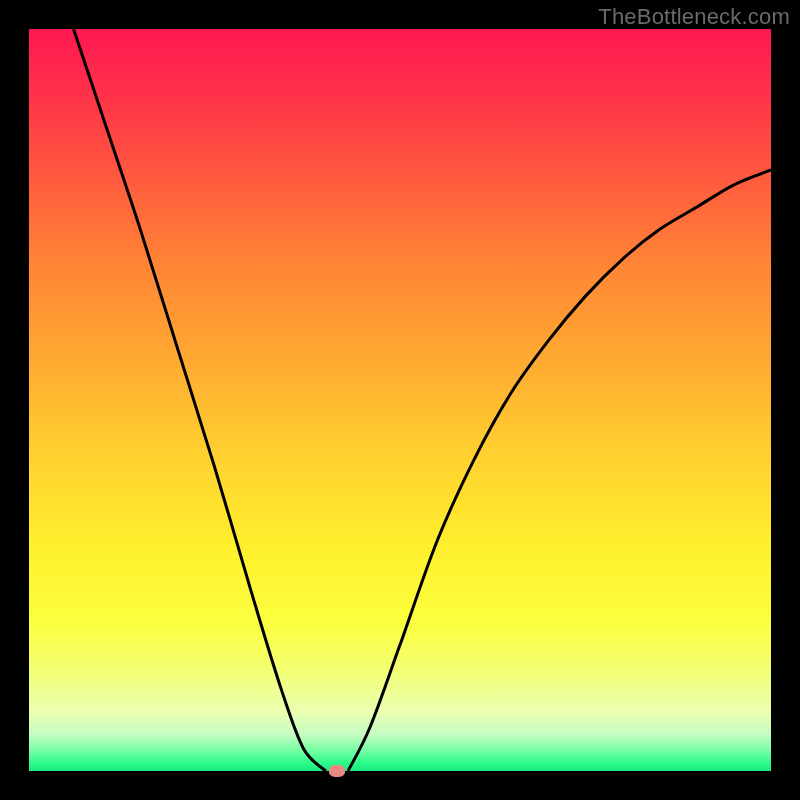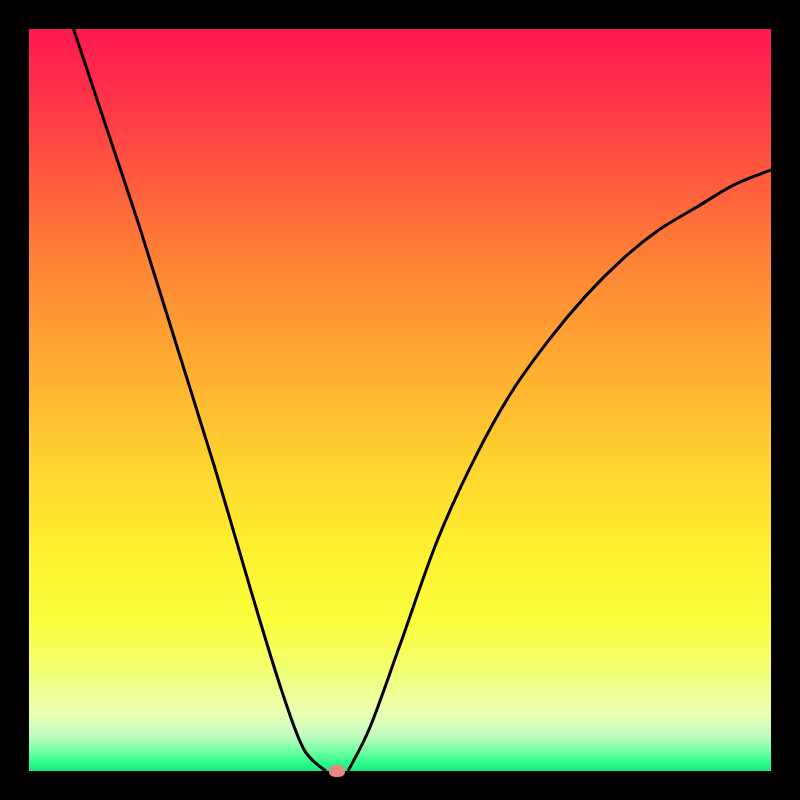--- a/index.html
+++ b/index.html
@@ -70,20 +70,21 @@
     height: 12px;
     border-radius: 6px / 5px;
     background: #e88a7f;
     transform: translate(-50%, -50%);
   }
 </style>
 </head>
 <body>
 
 <div class="frame">
+  <div class="watermark">TheBottleneck.com</div>
 
   <div class="plot">
     <div class="gradient-bg"></div>
 
     <svg class="curves" viewBox="0 0 742 742" preserveAspectRatio="none">
       <path fill="none" stroke="#000" stroke-width="3" d="M 44.519999999999996 0 C 49.46666666666666 14.839999999999995 63.07 55.649999999999956 74.2 89.03999999999996 C 85.33 122.42999999999998 98.93333333333334 162.00333333333336 111.3 200.34000000000003 C 123.66666666666666 238.6766666666667 136.03333333333333 279.48666666666674 148.4 319.06000000000006 C 160.76666666666668 358.6333333333334 173.13333333333333 396.97 185.5 437.78000000000003 C 197.86666666666667 478.59000000000003 211.47 526.82 222.6 563.9200000000001 C 233.73 601.0200000000001 243.62333333333336 634.41 252.28000000000003 660.38 C 260.9366666666667 686.35 267.12 706.1366666666667 274.54 719.74 C 281.96000000000004 733.3433333333334 293.09000000000003 738.29 296.8 742" id="left-path"></path>
       <path fill="none" stroke="#000" stroke-width="3" d="M 319.06 742 C 322.77 734.58 332.6633333333333 718.5033333333333 341.32 697.48 C 349.9766666666667 676.4566666666667 359.87 646.7766666666666 371 615.86 C 382.13 584.9433333333334 395.73333333333335 542.8966666666666 408.1 511.98 C 420.4666666666667 481.06333333333333 432.8333333333333 455.09333333333336 445.2 430.36 C 457.56666666666666 405.62666666666667 469.93333333333334 383.3666666666667 482.3 363.58 C 494.6666666666667 343.7933333333333 507.0333333333333 327.7166666666667 519.4 311.64000000000004 C 531.7666666666667 295.5633333333334 544.1333333333333 280.72333333333336 556.5 267.12 C 568.8666666666667 253.51666666666668 581.2333333333333 241.15000000000003 593.6 230.02000000000004 C 605.9666666666667 218.89000000000004 618.3333333333333 208.9966666666667 630.6999999999999 200.34000000000003 C 643.0666666666666 191.68333333333337 655.4333333333334 185.50000000000006 667.8000000000001 178.08000000000004 C 680.1666666666667 170.66000000000003 692.5333333333333 162.0033333333333 704.9 155.81999999999994 C 717.2666666666667 149.63666666666657 735.8166666666666 143.45333333333323 742 140.9799999999999" id="right-path"></path>
     </svg>
 
     <div class="bump" id="marker" style="left: 307.93px; top: 742px; background: rgb(232, 138, 127);"></div>

